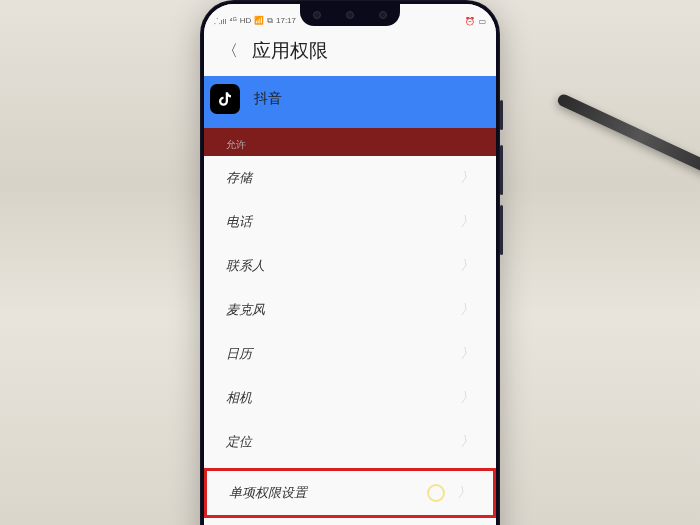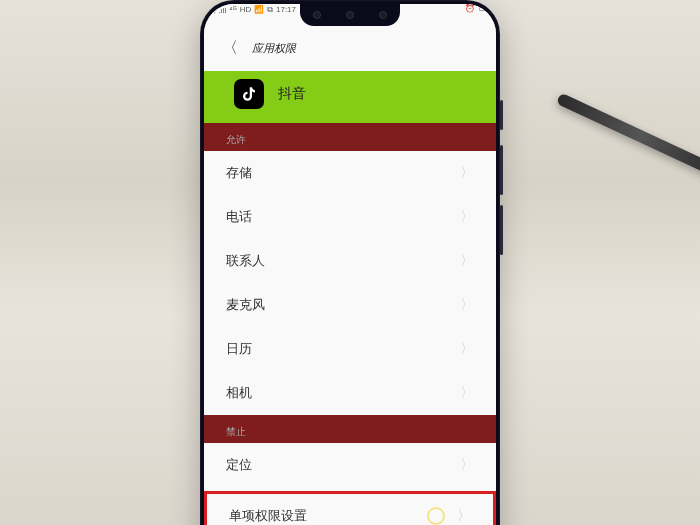--- a/index.html
+++ b/index.html
@@ -62,45 +62,45 @@
       width: 3px;
       background: #2a2a3a;
       border-radius: 2px;
     }
     .side-btn.b1 { top: 100px; height: 30px; }
     .side-btn.b2 { top: 145px; height: 50px; }
     .side-btn.b3 { top: 205px; height: 50px; }
     .status-bar {
       height: 22px;
       display: flex;
-      align-items: flex-start;
+      align-items: flex-end;
       font-size: 8px;
       color: #555;
       padding: 0 10px;
       background: #f9f9f9;
     }
     .status-left { flex: 1; display: flex; gap: 3px; align-items: center; }
     .status-right { display: flex; gap: 3px; align-items: center; }
     .header {
       display: flex;
       align-items: center;
       padding: 12px 18px;
       background: #f9f9f9;
     }
     .back-icon {
       font-size: 16px;
       color: #333;
       margin-right: 14px;
     }
-    .header-title { font-size: 11px; color: #222; font-style: italic; }
+    .header-title { font-size: 19px; color: #222; }
     .app-row {
       display: flex;
       align-items: center;
-      padding: 8px 30px 14px;
-      background: #84cc16;
+      padding: 8px 6px 14px;
+      background: #3b82f6;
     }
     .app-icon {
       width: 30px;
       height: 30px;
       background: #000;
       border-radius: 7px;
       display: flex;
       align-items: center;
       justify-content: center;
       margin-right: 14px;
@@ -112,20 +112,21 @@
       color: #aaa;
       background: #7f1d1d;
     }
     .perm-row {
       display: flex;
       justify-content: space-between;
       padding: 13px 22px;
       background: #f9f9f9;
       font-size: 13px;
       color: #333;
+      font-style: italic;
     }
     .chevron {
       color: #ccc;
       font-size: 14px;
     }
     .highlight {
       border: 3px solid #d82020;
       margin: 4px 0 0 0;
       position: relative;
     }
@@ -205,21 +206,20 @@
     </div>
     <div class="perm-row">
       <span>日历</span>
       <span class="chevron">〉</span>
     </div>
     <div class="perm-row">
       <span>相机</span>
       <span class="chevron">〉</span>
     </div>
 
-    <div class="section-label">禁止</div>
 
     <div class="perm-row">
       <span>定位</span>
       <span class="chevron">〉</span>
     </div>
 
     <div class="highlight">
       <div class="perm-row">
         <span>单项权限设置</span>
         <span class="chevron">〉</span>

